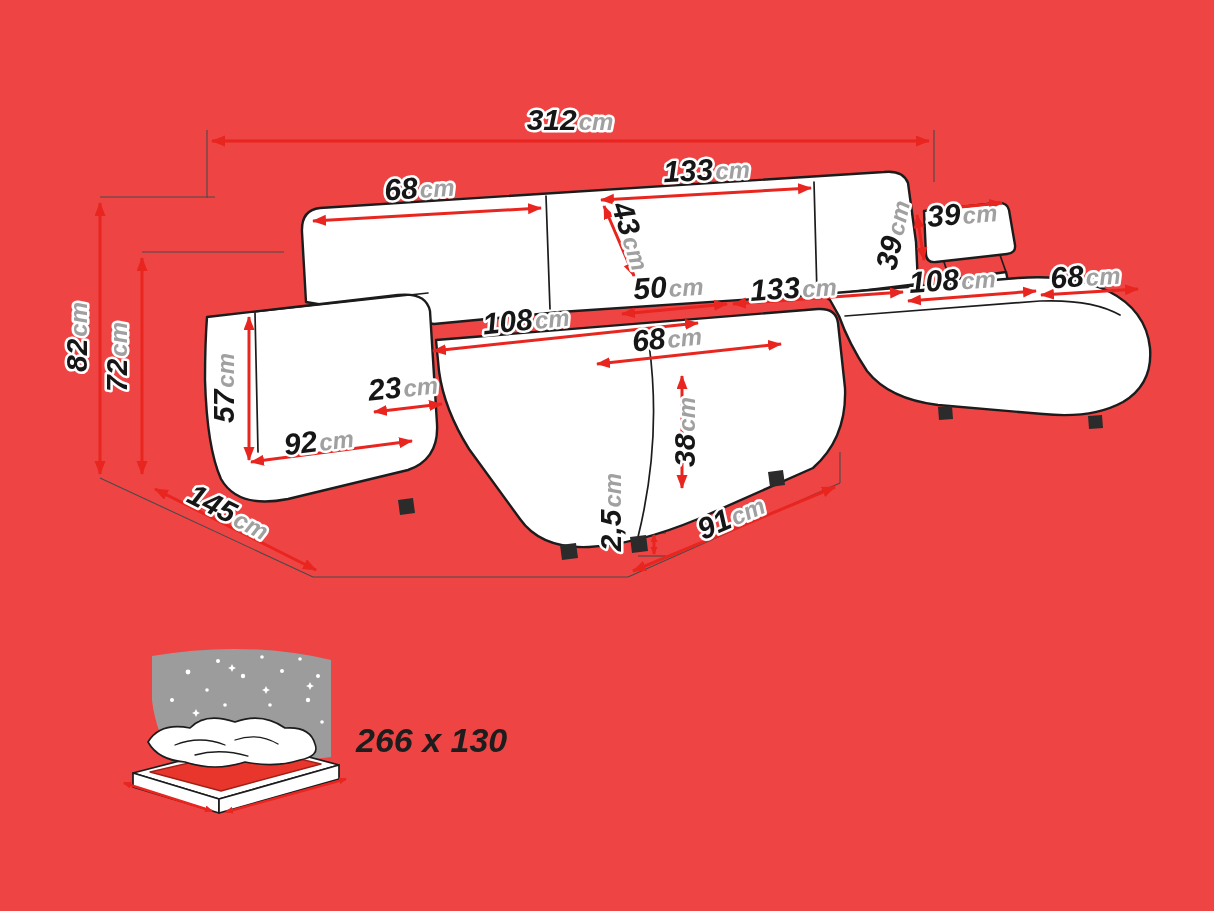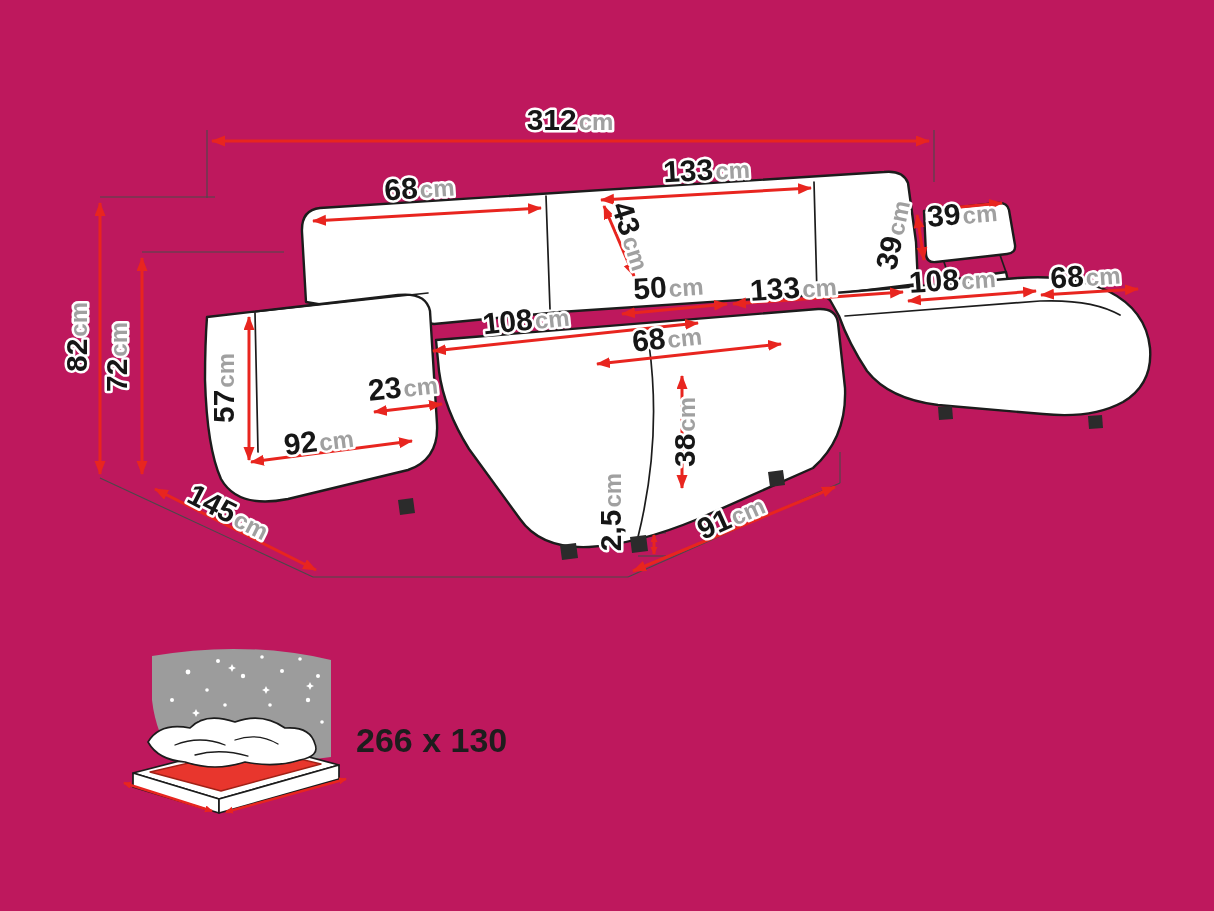--- a/index.html
+++ b/index.html
@@ -1,16 +1,16 @@
 <!DOCTYPE html>
 <html><head>
 <meta charset="utf-8">
 <style>
   html,body{margin:0;padding:0;background:#fff;}
-  .stage{width:1214px;height:911px;position:relative;background:#be185d;overflow:hidden;}
+  .stage{width:1214px;height:911px;position:relative;background:#ef4444;overflow:hidden;font-style:italic;}
   svg text{font-family:"Liberation Sans",sans-serif;}
   .num{font-weight:bold;font-size:30px;fill:#161616;paint-order:stroke;stroke:#fff;stroke-width:5px;stroke-linejoin:round;}
   .unit{font-weight:600;font-size:24px;fill:#a0a0a0;paint-order:stroke;stroke:#fff;stroke-width:5px;stroke-linejoin:round;}
   .big{font-weight:bold;font-size:34px;fill:#1d1d1d;}
   .dim{stroke:#e8251f;stroke-width:3;fill:none;}
   .dimthin{stroke:#e8251f;stroke-width:2.4;fill:none;}
   .thin{stroke:#4a4a4a;stroke-width:1.1;fill:none;}
   .sofa{stroke:#1c1c1c;stroke-width:2.4;fill:#ffffff;stroke-linejoin:round;stroke-linecap:round;}
   .sofaline{stroke:#1c1c1c;stroke-width:1.7;fill:none;stroke-linecap:round;}
   .foot{fill:#2b2b2b;stroke:none;}

